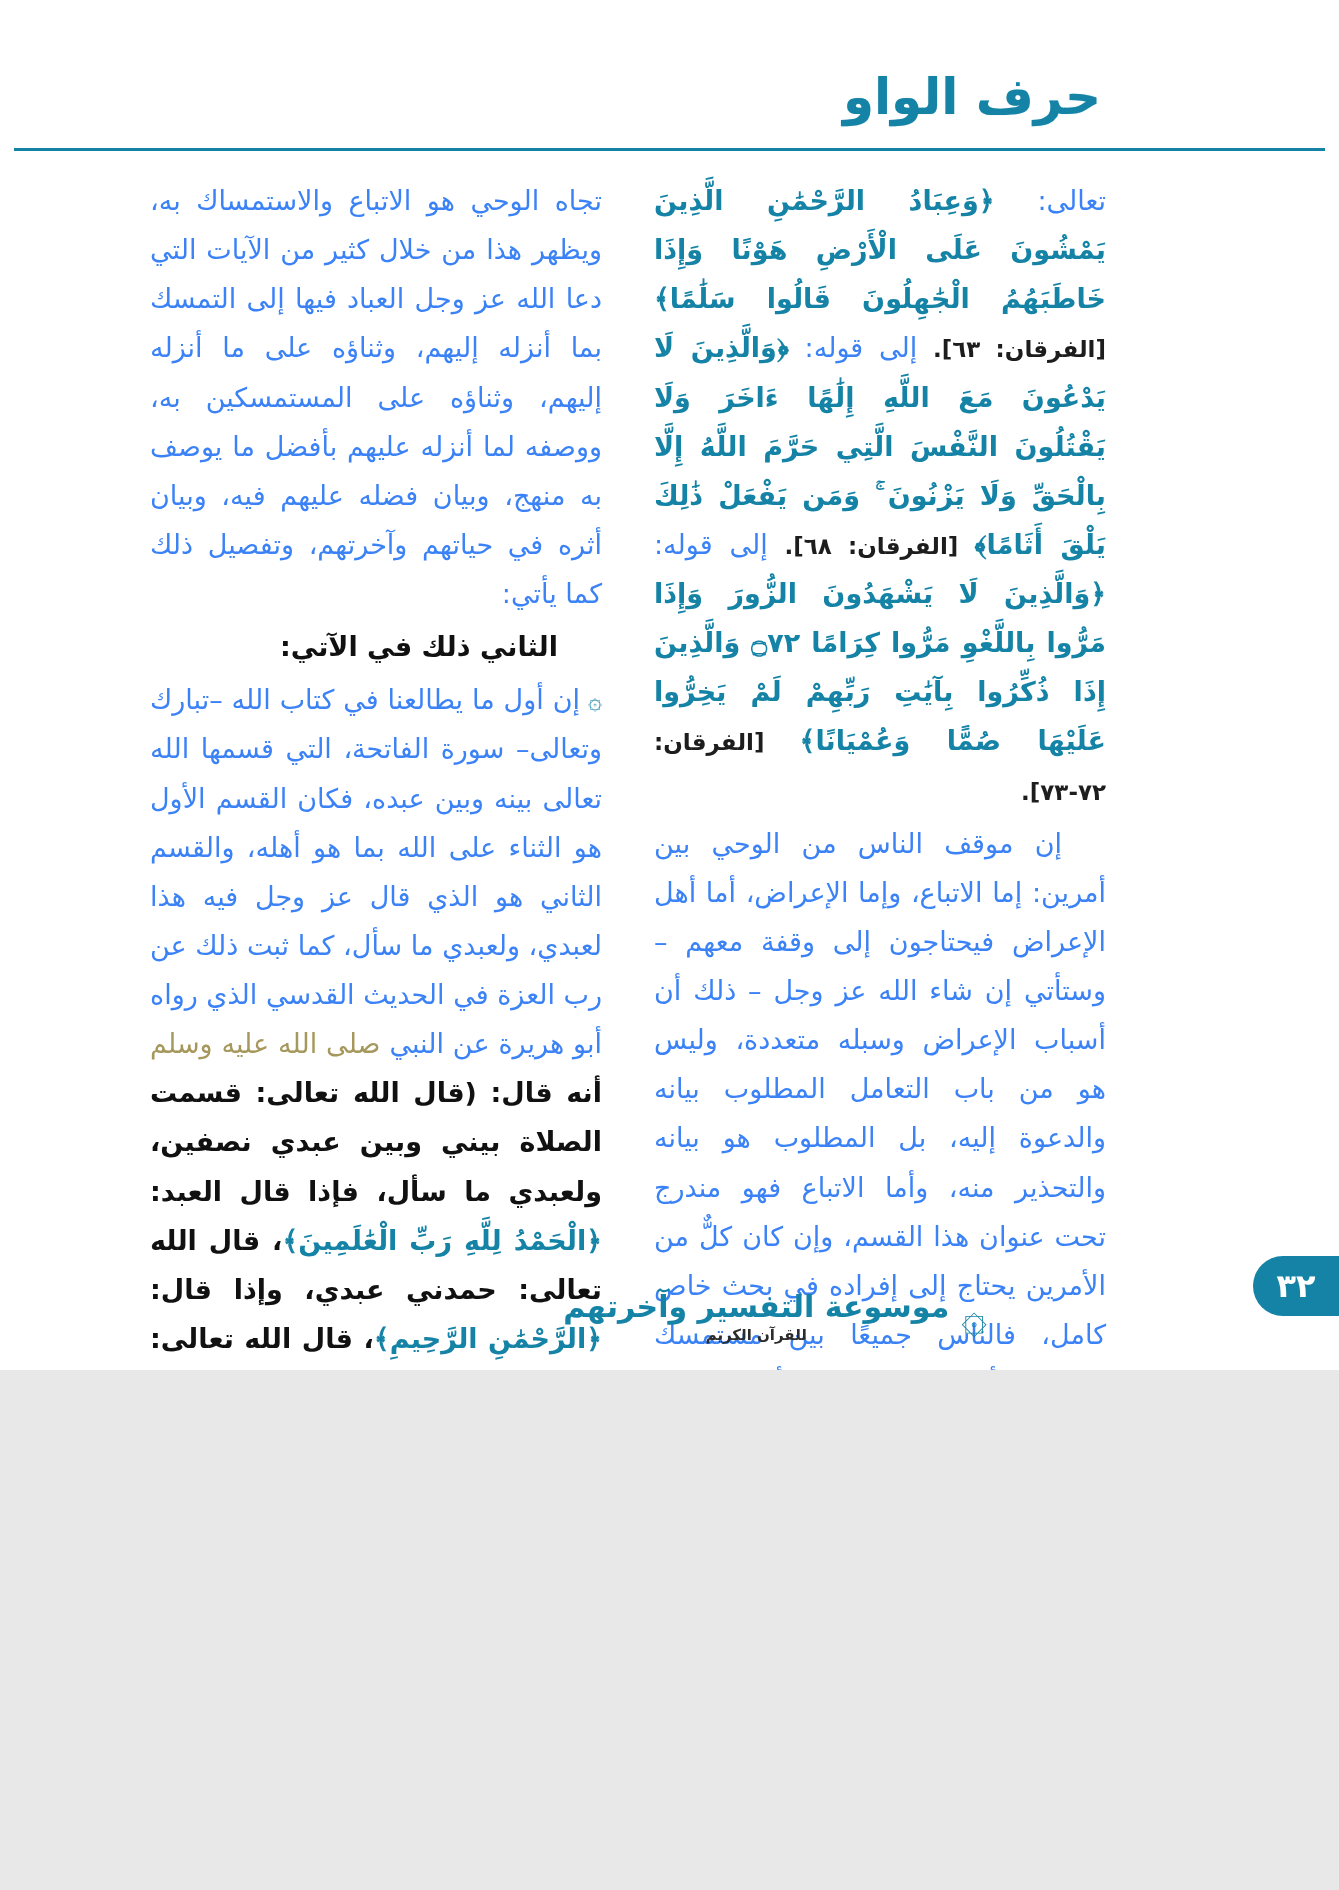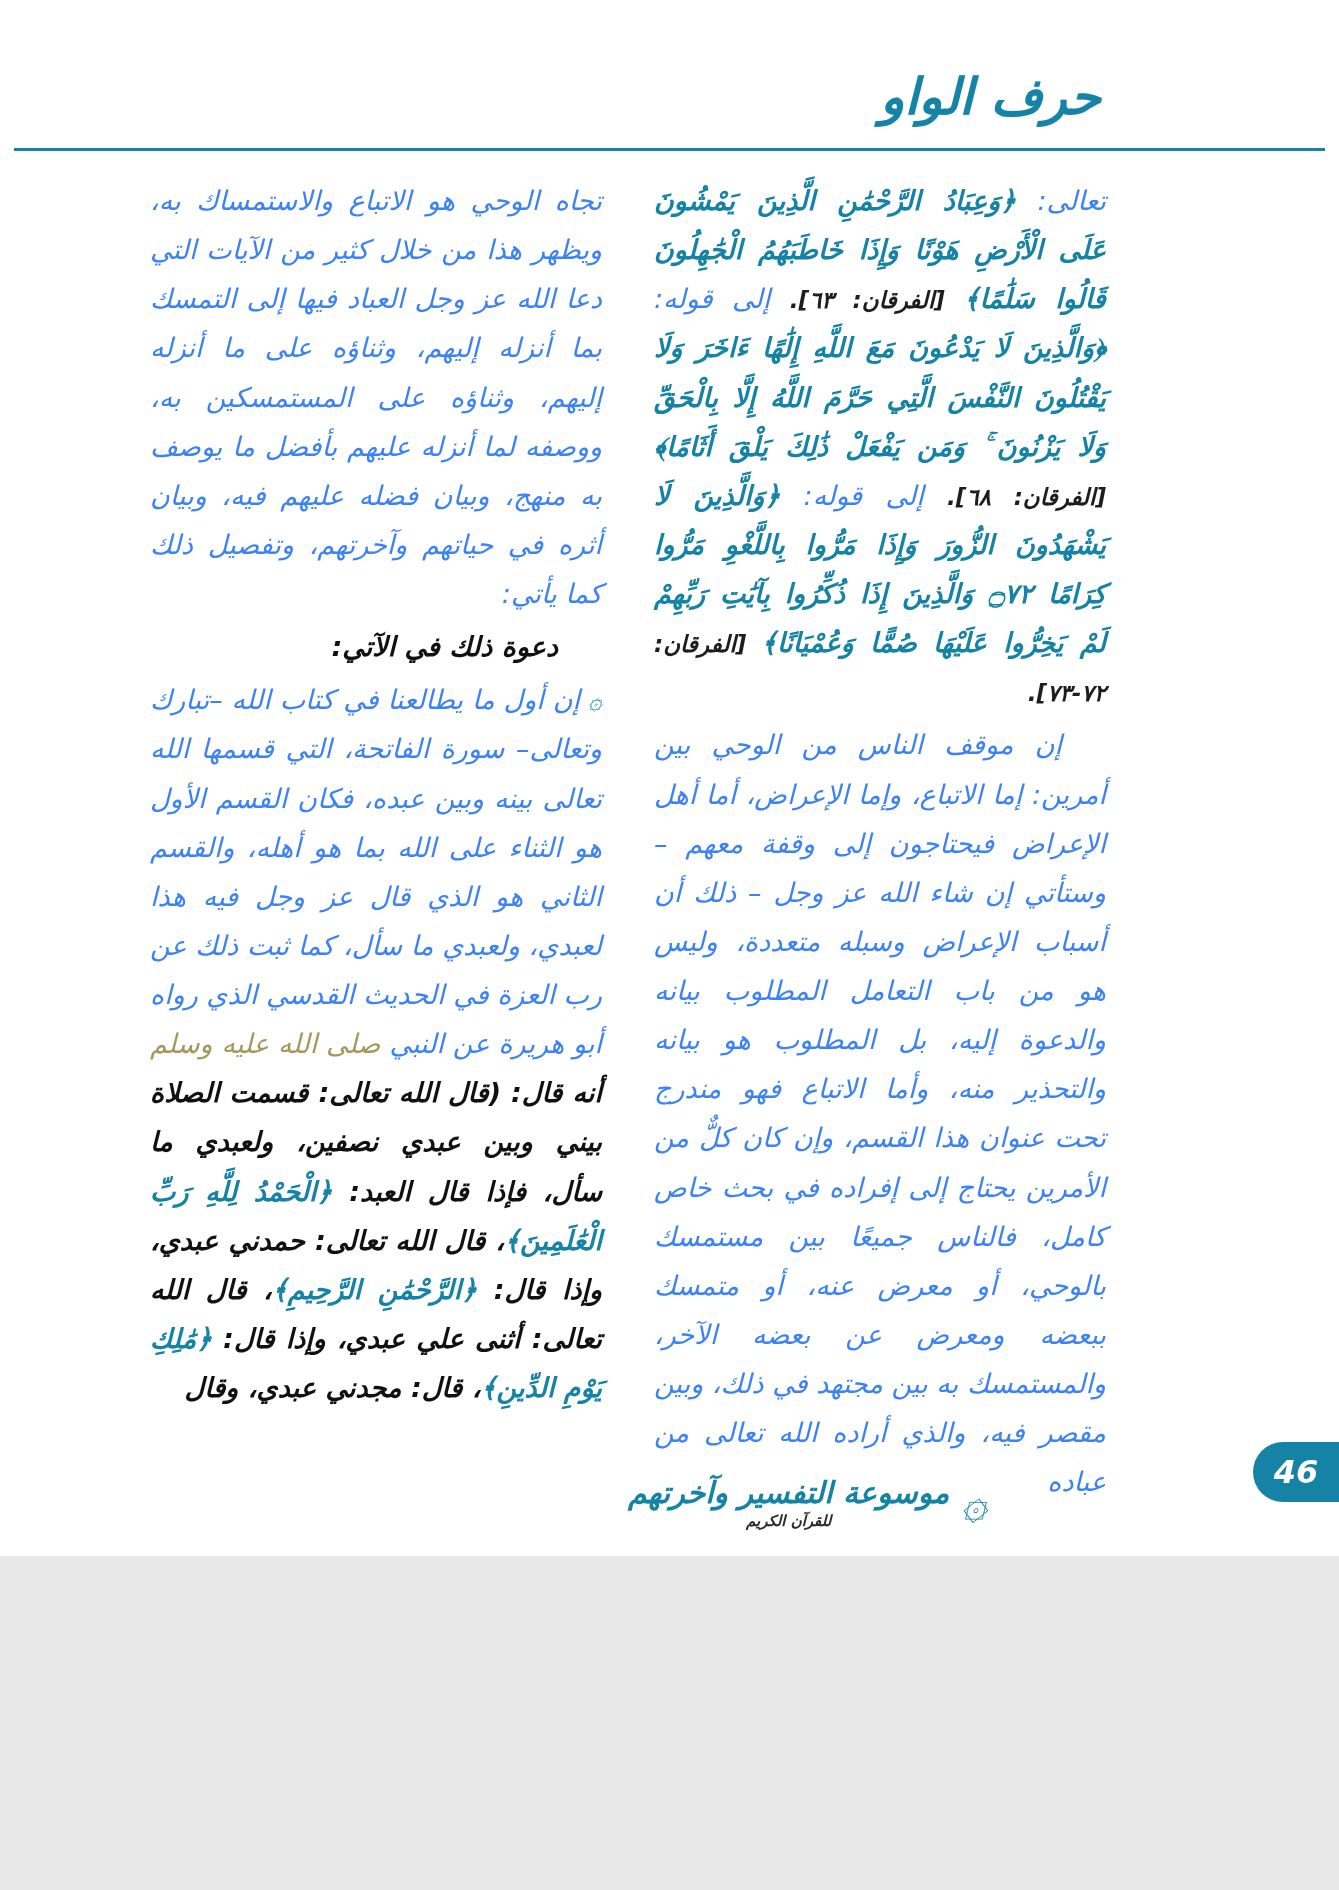--- a/index.html
+++ b/index.html
@@ -1,24 +1,23 @@
 <!DOCTYPE html>
 <html lang="ar" dir="rtl" style="--accent: #1583a6; --gold: #a6985c;"><head>
 <meta charset="utf-8">
 <style>
   html,body{margin:0;padding:0;background:#e8e8e8;}
   .page{
     position:relative;
-    width:1339px;height:1556px;
+    width:1339px;height:1370px;
     background:#ffffff;
     font-family:"DejaVu Sans", sans-serif;
     direction:rtl;
     overflow:hidden;
     margin:0 auto;
-    font-style:italic;
   }
   .header-title{
     position:absolute;top:68px;right:238px;
     font-size:50px;font-weight:bold;color:var(--accent,#1583a6);
     letter-spacing:1px;
     text-shadow:0 0 1px rgba(21,131,166,.35);
   }
   .rule{
     position:absolute;top:148px;left:14px;right:14px;height:3px;
     background:var(--accent,#1583a6);
@@ -81,29 +80,29 @@
 
   <div class="rule"></div>
 
   <div class="columns">
     <div class="column">
         <p class="para"><span class="run run-body">تعالى: </span><span class="run run-quran">﴿وَعِبَادُ الرَّحْمَٰنِ الَّذِينَ يَمْشُونَ عَلَى الْأَرْضِ هَوْنًا وَإِذَا خَاطَبَهُمُ الْجَٰهِلُونَ قَالُوا سَلَٰمًا﴾</span><span class="run run-ref"> [الفرقان: ٦٣].</span><span class="run run-body"> إلى قوله: </span><span class="run run-quran">﴿وَالَّذِينَ لَا يَدْعُونَ مَعَ اللَّهِ إِلَٰهًا ءَاخَرَ وَلَا يَقْتُلُونَ النَّفْسَ الَّتِي حَرَّمَ اللَّهُ إِلَّا بِالْحَقِّ وَلَا يَزْنُونَ ۚ وَمَن يَفْعَلْ ذَٰلِكَ يَلْقَ أَثَامًا﴾</span><span class="run run-ref"> [الفرقان: ٦٨].</span><span class="run run-body"> إلى قوله: </span><span class="run run-quran">﴿وَالَّذِينَ لَا يَشْهَدُونَ الزُّورَ وَإِذَا مَرُّوا بِاللَّغْوِ مَرُّوا كِرَامًا ۝٧٢ وَالَّذِينَ إِذَا ذُكِّرُوا بِآيَٰتِ رَبِّهِمْ لَمْ يَخِرُّوا عَلَيْهَا صُمًّا وَعُمْيَانًا﴾</span><span class="run run-ref"> [الفرقان: ٧٢-٧٣].</span></p>
         <p class="para indent"><span class="run run-body">إن موقف الناس من الوحي بين أمرين: إما الاتباع، وإما الإعراض، أما أهل الإعراض فيحتاجون إلى وقفة معهم –وستأتي إن شاء الله عز وجل – ذلك أن أسباب الإعراض وسبله متعددة، وليس هو من باب التعامل المطلوب بيانه والدعوة إليه، بل المطلوب هو بيانه والتحذير منه، وأما الاتباع فهو مندرج تحت عنوان هذا القسم، وإن كان كلٌّ من الأمرين يحتاج إلى إفراده في بحث خاص كامل، فالناس جميعًا بين مستمسك بالوحي، أو معرض عنه، أو متمسك ببعضه ومعرض عن بعضه الآخر، والمستمسك به بين مجتهد في ذلك، وبين مقصر فيه، والذي أراده الله تعالى من عباده</span></p>
       </div>
     <div class="column">
         <p class="para"><span class="run run-body">تجاه الوحي هو الاتباع والاستمساك به، ويظهر هذا من خلال كثير من الآيات التي دعا الله عز وجل العباد فيها إلى التمسك بما أنزله إليهم، وثناؤه على ما أنزله إليهم، وثناؤه على المستمسكين به، ووصفه لما أنزله عليهم بأفضل ما يوصف به منهج، وبيان فضله عليهم فيه، وبيان أثره في حياتهم وآخرتهم، وتفصيل ذلك كما يأتي:</span></p>
-        <p class="para indent"><span class="run run-bold">دعوة ذلك في الآتي:</span></p>
+        <p class="para indent"><span class="run run-bold">الثاني ذلك في الآتي:</span></p>
         <p class="para"><span class="run run-ornament">۞ </span><span class="run run-body">إن أول ما يطالعنا في كتاب الله –تبارك وتعالى– سورة الفاتحة، التي قسمها الله تعالى بينه وبين عبده، فكان القسم الأول هو الثناء على الله بما هو أهله، والقسم الثاني هو الذي قال عز وجل فيه هذا لعبدي، ولعبدي ما سأل، كما ثبت ذلك عن رب العزة في الحديث القدسي الذي رواه أبو هريرة عن النبي </span><span class="run run-salla">صلى الله عليه وسلم</span><span class="run run-bold"> أنه قال: (قال الله تعالى: قسمت الصلاة بيني وبين عبدي نصفين، ولعبدي ما سأل، فإذا قال العبد: </span><span class="run run-quran">﴿الْحَمْدُ لِلَّهِ رَبِّ الْعَٰلَمِينَ﴾</span><span class="run run-bold">، قال الله تعالى: حمدني عبدي، وإذا قال: </span><span class="run run-quran">﴿الرَّحْمَٰنِ الرَّحِيمِ﴾</span><span class="run run-bold">، قال الله تعالى: أثنى علي عبدي، وإذا قال: </span><span class="run run-quran">﴿مَٰلِكِ يَوْمِ الدِّينِ﴾</span><span class="run run-bold">، قال: مجدني عبدي، وقال</span></p>
       </div>
   </div>
 
   <div class="footer">
     <span class="footer-seal">۞</span>
     <span class="footer-lines">
       <span class="footer-l1">موسوعة التفسير وآخرتهم</span>
       <br>
       <span class="footer-l2">للقرآن الكريم</span>
     </span>
   </div>
 
-  <div class="page-badge">46</div>
+  <div class="page-badge">٣٢</div>
 
 </div>
 
 </body></html>

